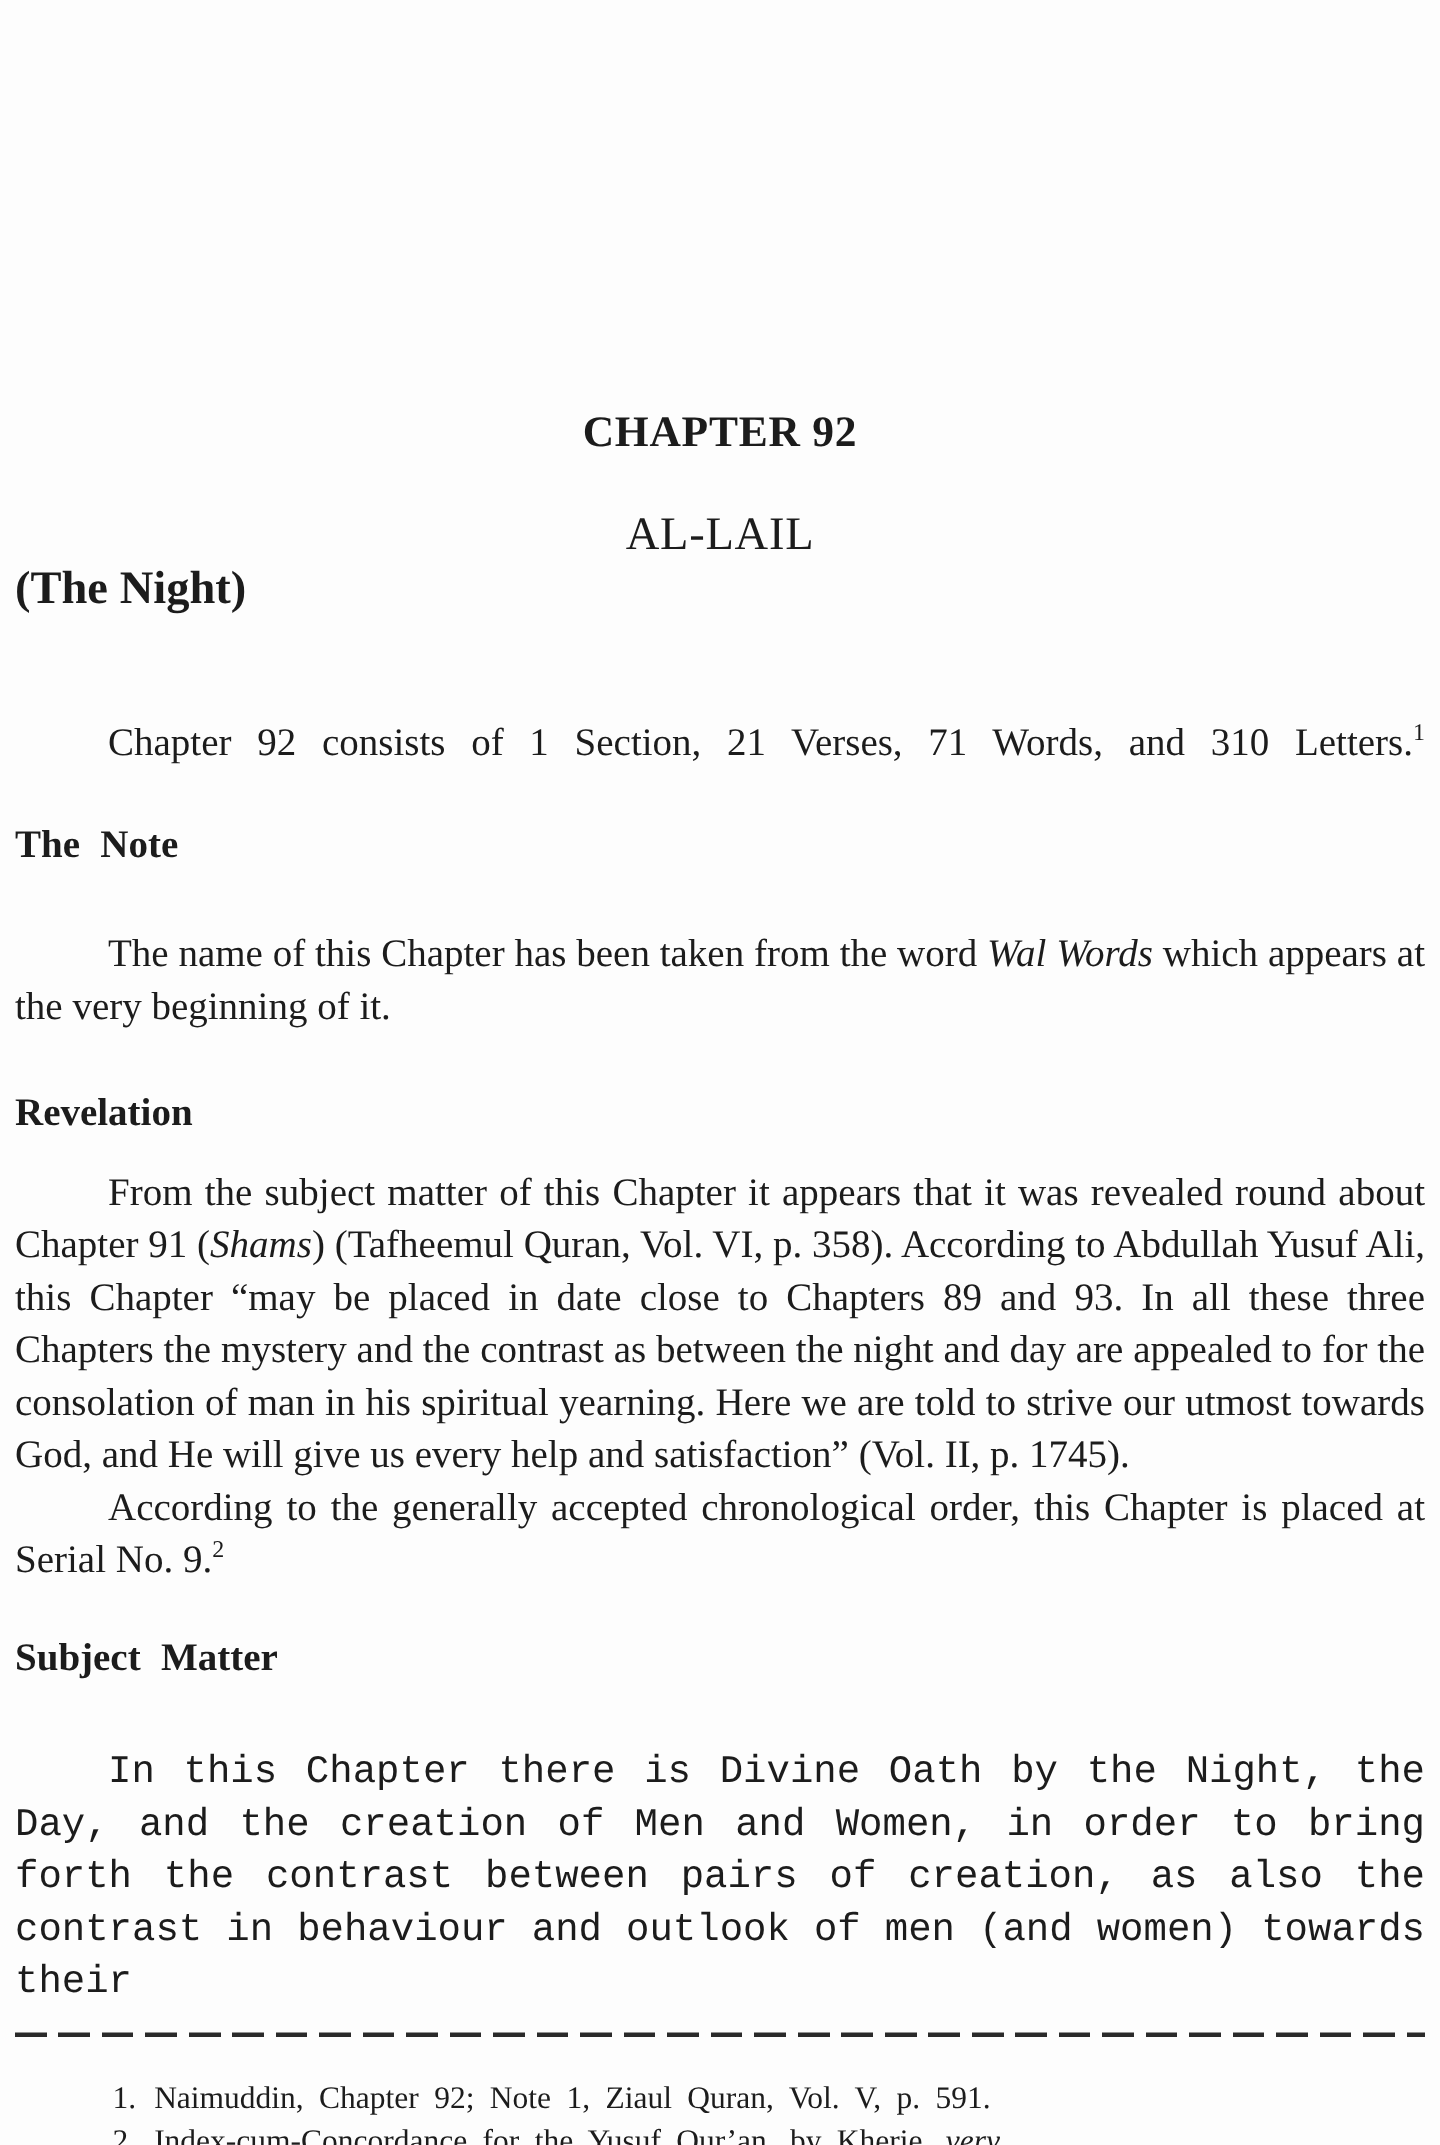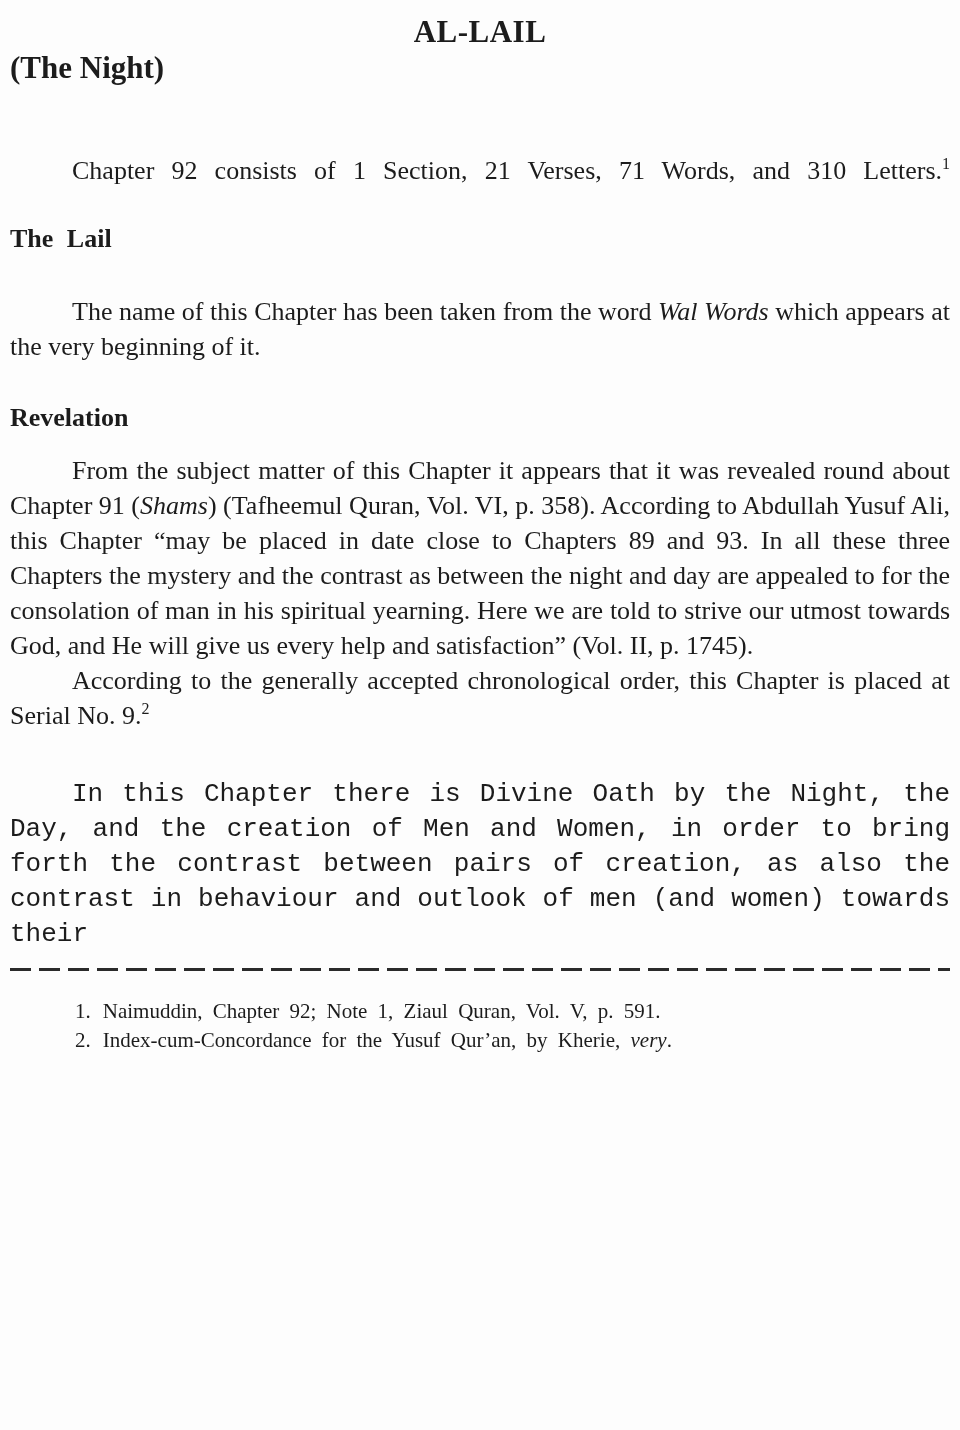--- a/index.html
+++ b/index.html
@@ -20,23 +20,23 @@
   }
   .chapter-label {
     margin-top: 272px;
     text-align: center;
     font-weight: bold;
     font-size: 29px;
     line-height: 33px;
     letter-spacing: 0.5px;
   }
   .title {
-    margin-top: 14px;
+    margin-top: 33px;
     text-align: center;
-    font-weight: bold;
+    font-weight: normal;
     font-size: 31px;
     line-height: 36px;
     letter-spacing: 0.5px;
   }
   .subtitle {
     font-weight: bold;
     font-size: 31px;
     line-height: 36px;
   }
   .intro-para {
@@ -85,36 +85,38 @@
     word-spacing: 5px;
   }
   .footnote { margin: 0; }
   .fn-marker { padding-right: 12px; }
 </style>
 </head>
 <body>
 
 <div class="page">
 
+  <div class="chapter-label">CHAPTER 92</div>
 
   <div class="title">AL-LAIL</div>
   <div class="subtitle">(The Night)</div>
 
   <p class="intro-para"><span>Chapter 92 consists of 1 Section, 21 Verses, 71 Words, and 310 Letters.</span><sup class="fn-ref">1</sup></p>
 
-  <h2 class="section-heading h-name">The Lail</h2>
+  <h2 class="section-heading h-name">The Note</h2>
 
   <p class="para p-name"><span>The name of this Chapter has been taken from the word </span><i>Wal Words</i><span> which appears at the very beginning of it.</span></p>
 
   <h2 class="section-heading h-rev">Revelation</h2>
 
   <p class="para p-rev1"><span>From the subject matter of this Chapter it appears that it was revealed round about Chapter 91 (</span><i>Shams</i><span>) (Tafheemul Quran, Vol. VI, p. 358). According to Abdullah Yusuf Ali, this Chapter “may be placed in date close to Chapters 89 and 93. In all these three Chapters the mystery and the contrast as between the night and day are appealed to for the consolation of man in his spiritual yearning. Here we are told to strive our utmost towards God, and He will give us every help and satisfaction” (Vol. II, p. 1745).</span></p>
 
   <p class="para"><span>According to the generally accepted chronological order, this Chapter is placed at Serial No. 9.</span><sup class="fn-ref">2</sup></p>
 
+  <h2 class="section-heading h-subject">Subject Matter</h2>
 
   <p class="para p-subject">In this Chapter there is Divine Oath by the Night, the Day, and the creation of Men and Women, in order to bring forth the contrast between pairs of creation, as also the contrast in behaviour and outlook of men (and women) towards their</p>
 
   <div class="fn-separator"></div>
 
   <div class="footnotes">
     <p class="footnote"><span class="fn-marker">1.</span><span>Naimuddin, Chapter 92; Note 1, Ziaul Quran, Vol. V, p. 591.</span></p>
     <p class="footnote"><span class="fn-marker">2.</span><span>Index-cum-Concordance for the Yusuf Qur’an, by Kherie, </span><i>very</i><span>.</span></p>
   </div>
 

